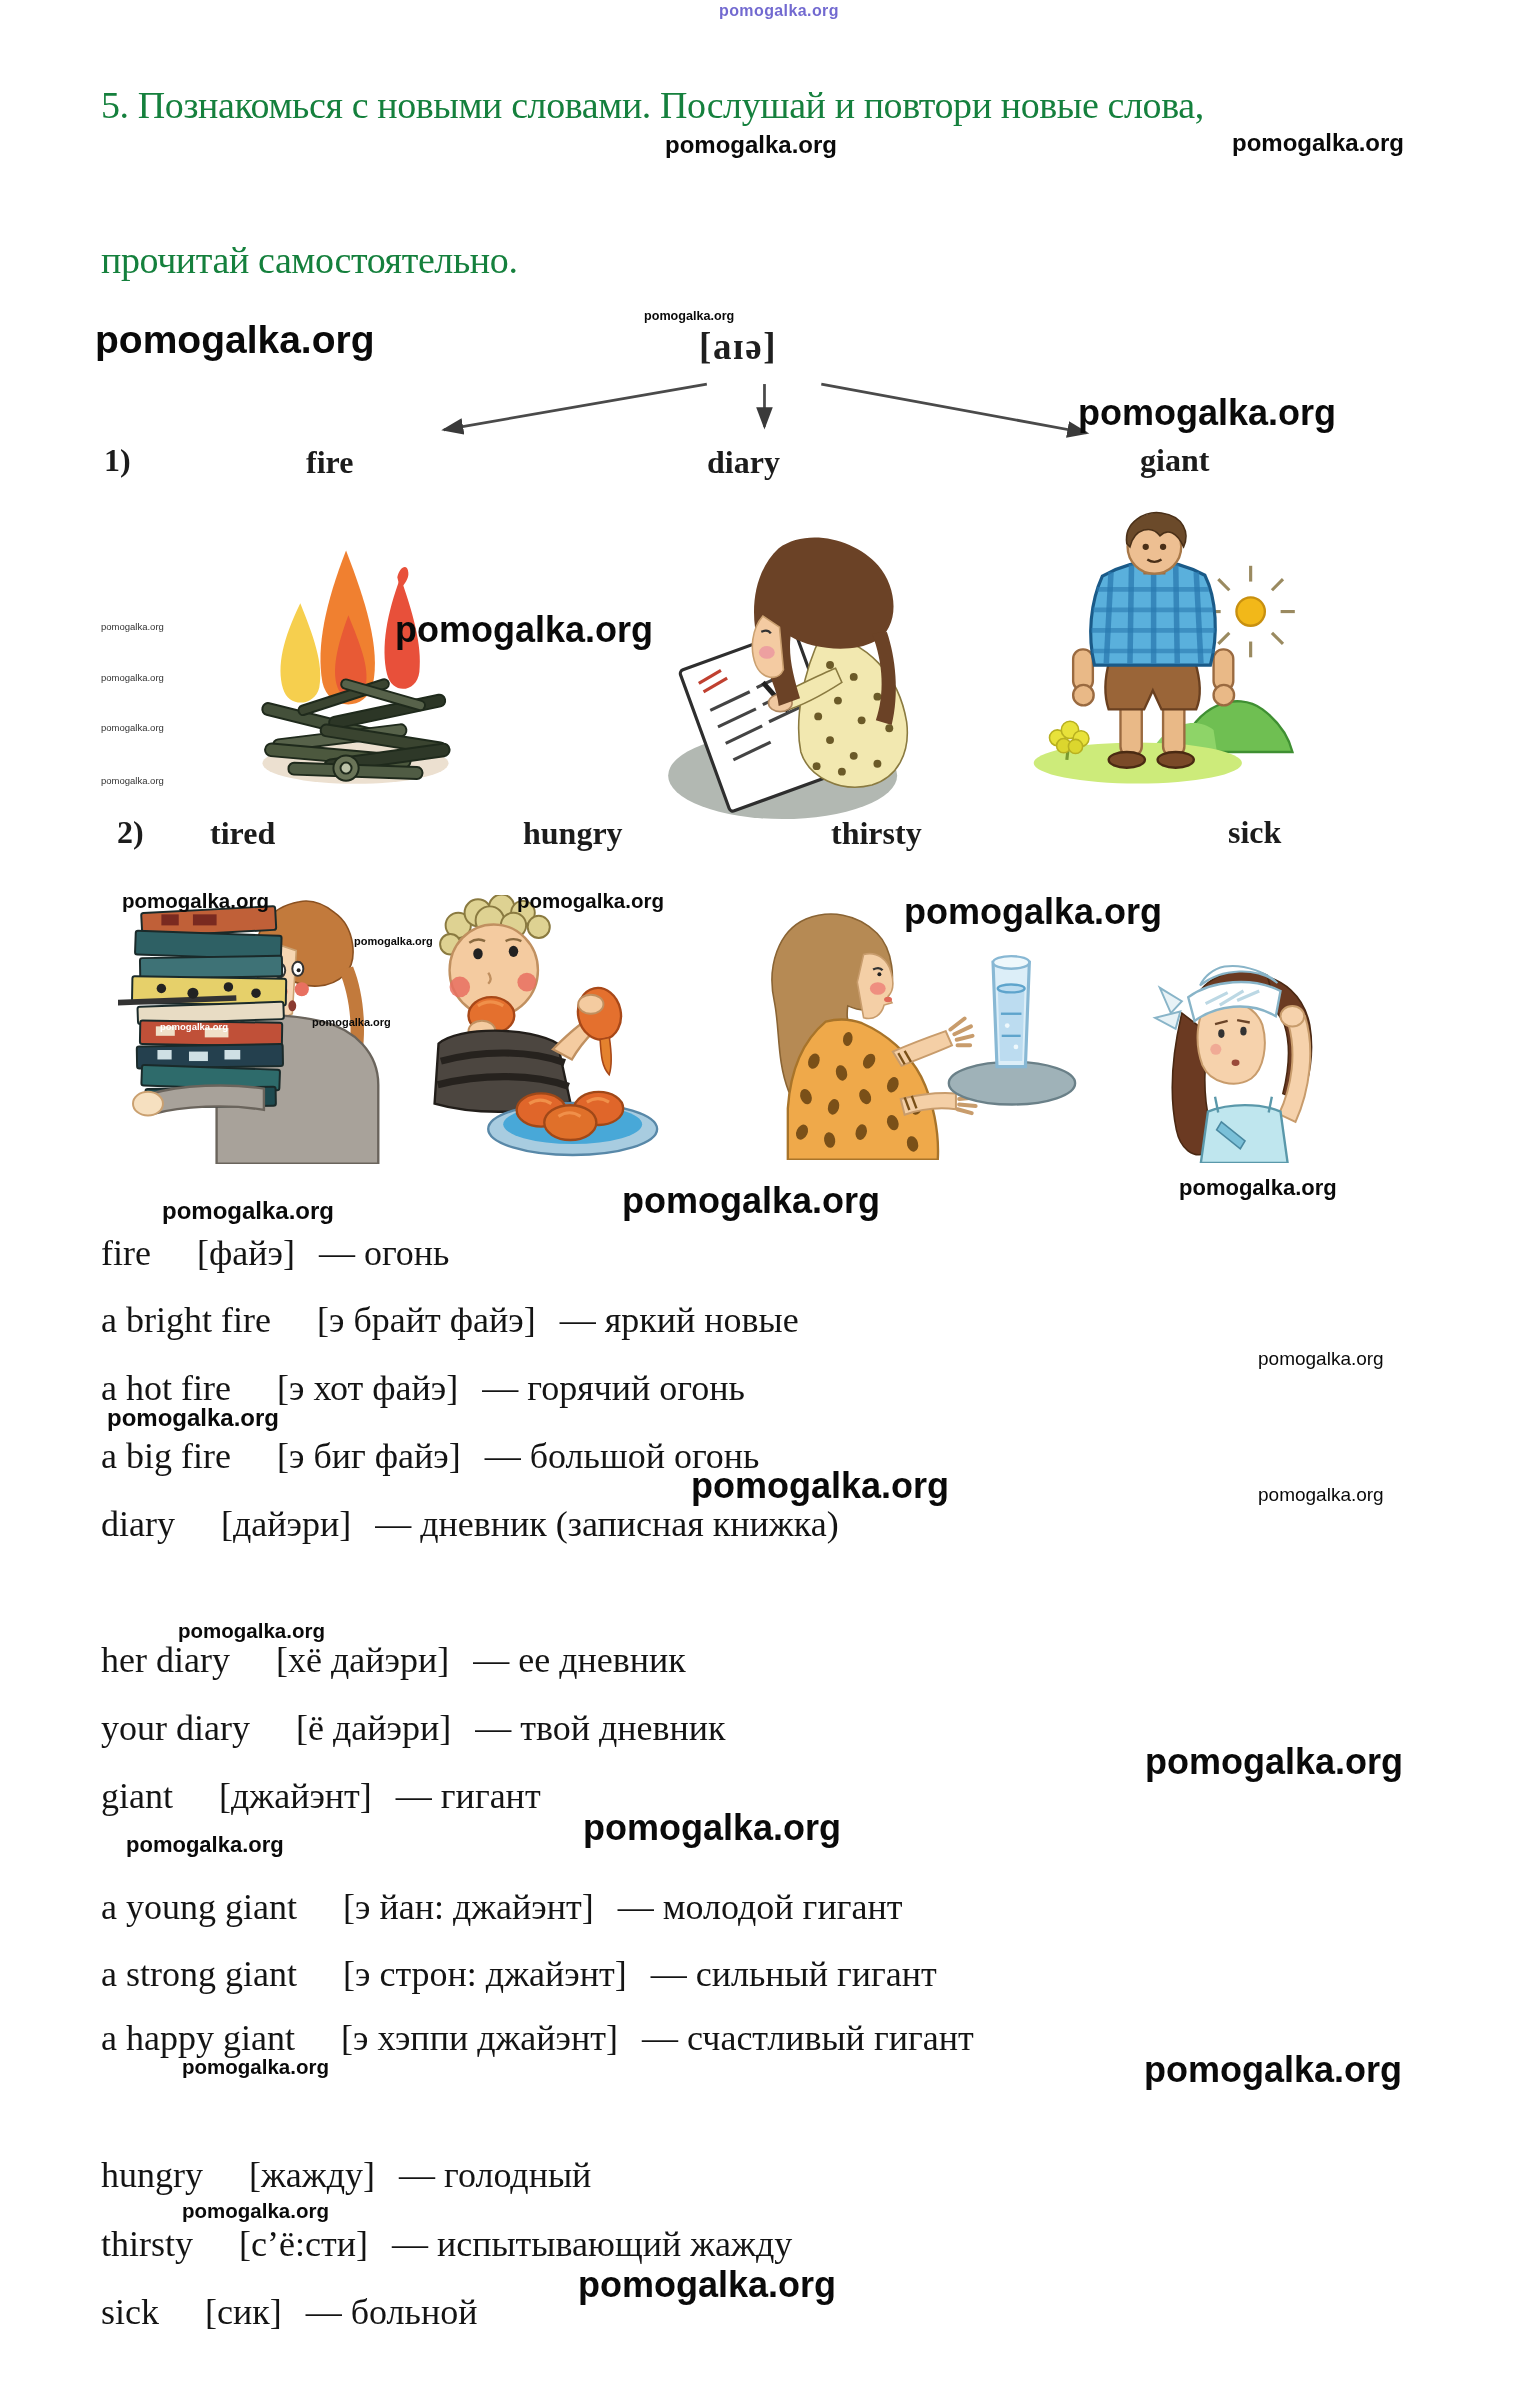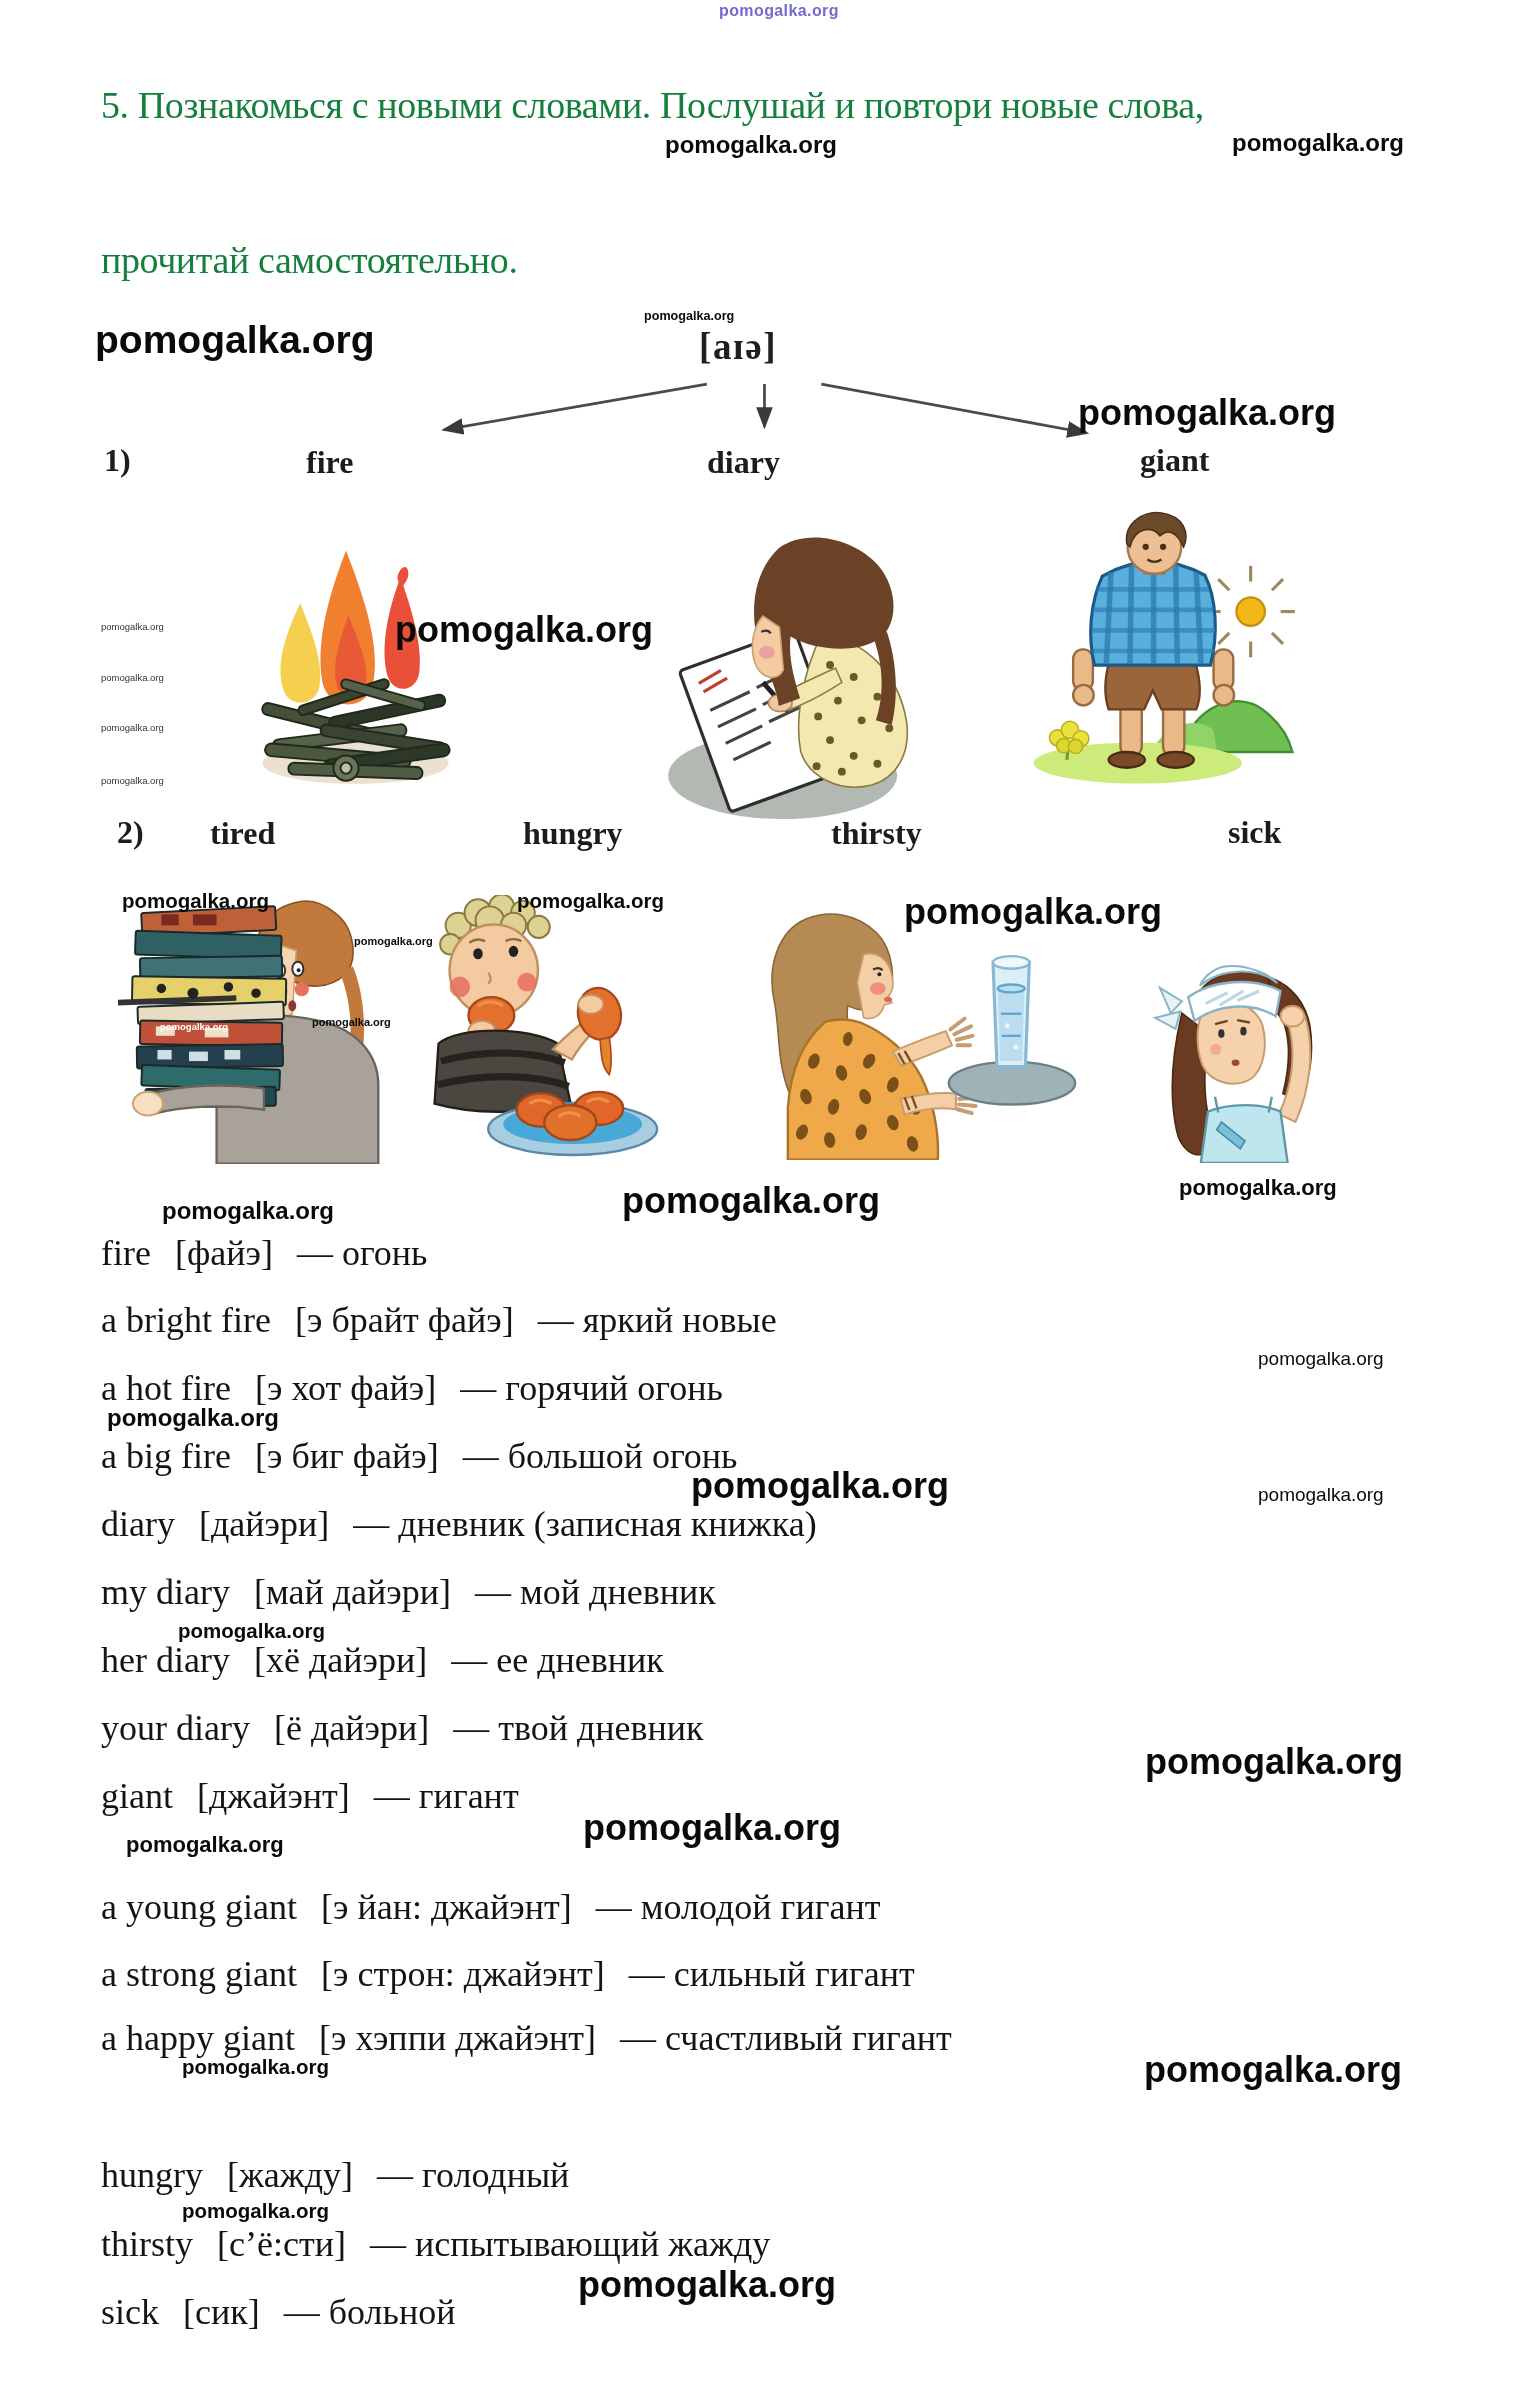--- a/index.html
+++ b/index.html
@@ -22,21 +22,21 @@
   
   .task-line{position:absolute;left:101px;font-size:38px;color:#15803d;letter-spacing:-0.4px;
              white-space:nowrap;z-index:2}
   
   .tr-head{position:absolute;left:699px;top:325px;font-size:37px;font-weight:600;color:#1f1f1f;
            letter-spacing:1.6px;z-index:2}
   .dg{position:absolute;font-size:32px;font-weight:700;color:#1c1c1c;white-space:nowrap;z-index:2}
   .arrows{position:absolute;left:395px;top:373px;z-index:1}
   
   .vline{position:absolute;left:101px;font-size:36px;color:#141414;white-space:nowrap;z-index:2}
-  .vline .tr{margin-left:24px}
+  .vline .tr{margin-left:46px}
   .vline .ru{margin-left:24px}
   
   .illus{position:absolute;z-index:1}
 </style>
 </head>
 <body>
 
 <div class="page">
 
   <span class="wm wm-blue" style="left:719px;top:3.2px">pomogalka.org</span>
@@ -397,21 +397,20 @@
     <path d="M112 228 L142 252 L136 262 L106 238 Z" fill="#7ac0d8" stroke="#4a88a0" stroke-width="2"></path>
     <line x1="108" y1="216" x2="104" y2="196" stroke="#5a98aa" stroke-width="3"></line>
     <line x1="172" y1="216" x2="176" y2="196" stroke="#5a98aa" stroke-width="3"></line>
   </svg>
 
   <div class="vline" style="top:1232px"><span class="en">fire</span><span class="tr">[файэ]</span><span class="ru">— огонь</span></div>
   <div class="vline" style="top:1299px"><span class="en">a bright fire</span><span class="tr">[э брайт файэ]</span><span class="ru">— яркий новые</span></div>
   <div class="vline" style="top:1367px"><span class="en">a hot fire</span><span class="tr">[э хот файэ]</span><span class="ru">— горячий огонь</span></div>
   <div class="vline" style="top:1435px"><span class="en">a big fire</span><span class="tr">[э биг файэ]</span><span class="ru">— большой огонь</span></div>
   <div class="vline" style="top:1503px"><span class="en">diary</span><span class="tr">[дайэри]</span><span class="ru">— дневник (записная книжка)</span></div>
-  <div class="vline" style="top:1571px"><span class="en">my diary</span><span class="tr">[май дайэри]</span><span class="ru">— мой дневник</span></div>
   <div class="vline" style="top:1639px"><span class="en">her diary</span><span class="tr">[хё дайэри]</span><span class="ru">— ее дневник</span></div>
   <div class="vline" style="top:1707px"><span class="en">your diary</span><span class="tr">[ё дайэри]</span><span class="ru">— твой дневник</span></div>
   <div class="vline" style="top:1775px"><span class="en">giant</span><span class="tr">[джайэнт]</span><span class="ru">— гигант</span></div>
   <div class="vline" style="top:1953px"><span class="en">a strong giant</span><span class="tr">[э строн: джайэнт]</span><span class="ru">— сильный гигант</span></div>
   <div class="vline" style="top:1886px"><span class="en">a young giant</span><span class="tr">[э йан: джайэнт]</span><span class="ru">— молодой гигант</span></div>
   <div class="vline" style="top:2017px"><span class="en">a happy giant</span><span class="tr">[э хэппи джайэнт]</span><span class="ru">— счастливый гигант</span></div>
   <div class="vline" style="top:2154px"><span class="en">hungry</span><span class="tr">[жажду]</span><span class="ru">— голодный</span></div>
   <div class="vline" style="top:2223px"><span class="en">thirsty</span><span class="tr">[с’ё:сти]</span><span class="ru">— испытывающий жажду</span></div>
   <div class="vline" style="top:2291px"><span class="en">sick</span><span class="tr">[сик]</span><span class="ru">— больной</span></div>
 

